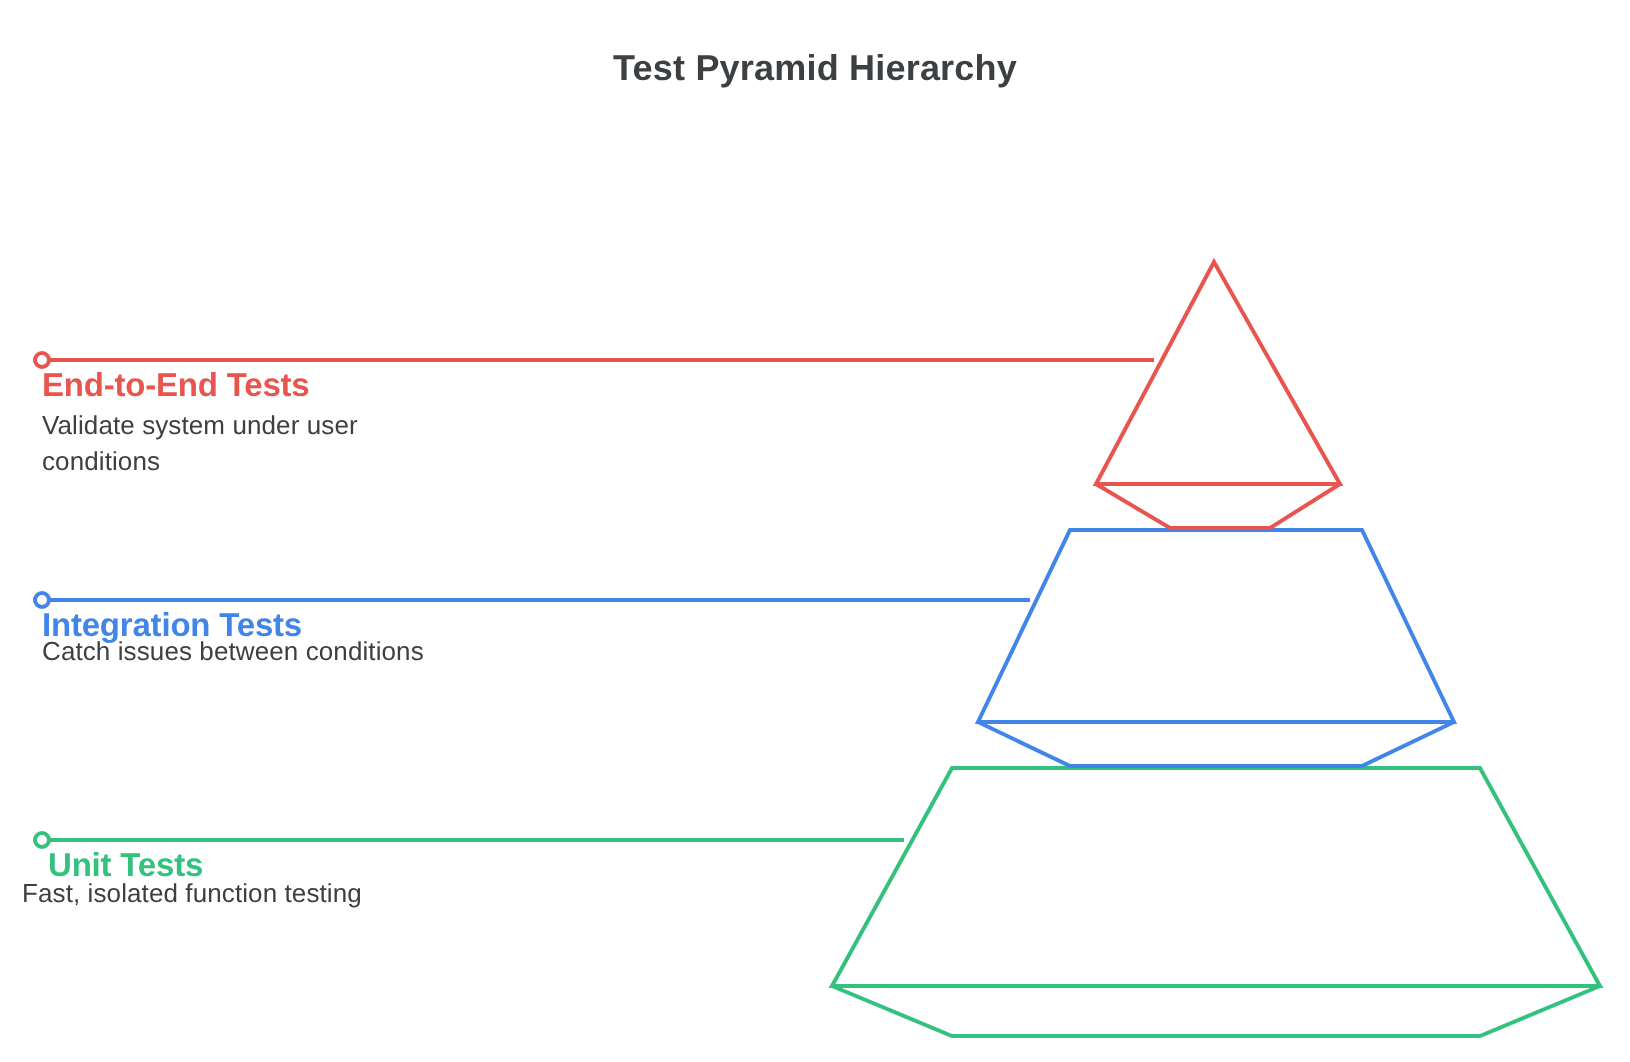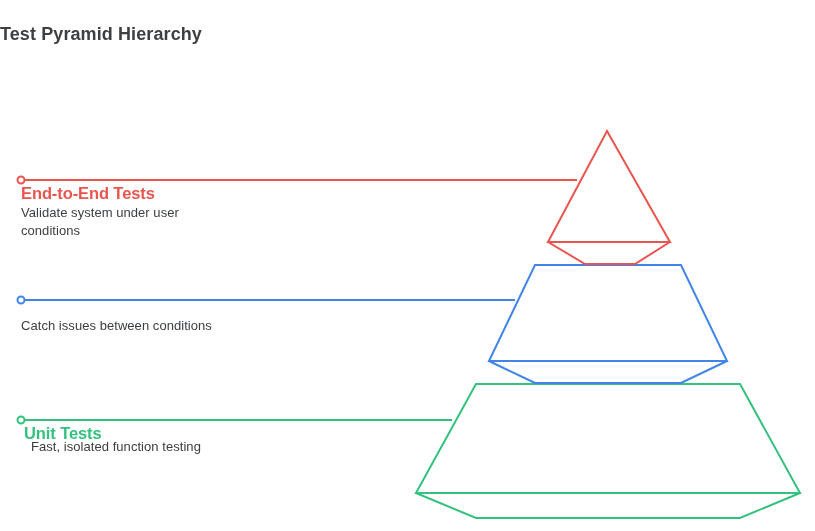--- a/index.html
+++ b/index.html
@@ -20,21 +20,21 @@
     height: 531px;
     background: #ffffff;
   }
 
   
   .chart-title {
     position: absolute;
     top: 24px;
     left: 0;
     width: 815px;
-    text-align: left;
+    text-align: center;
     font-size: 18px;
     font-weight: bold;
     color: #3c4043;
     letter-spacing: 0.1px;
   }
 
   
   .draw-layer {
     position: absolute;
     top: 0;
@@ -79,21 +79,21 @@
     color: #3c4043;
     line-height: 18px;
     letter-spacing: 0.05px;
   }
 
   .lbl-e2e  { left: 21px; top: 148px; }
   .desc-e2e { left: 21px; top: 204px; width: 215px; }
   .lbl-int  { left: 21px; top: 268px; }
   .desc-int { left: 21px; top: 317px; width: 300px; }
   .lbl-unit { left: 24px; top: 388px; }
-  .desc-unit{ left: 31px; top: 438px; width: 300px; }
+  .desc-unit{ left: 11px; top: 438px; width: 300px; }
 </style>
 </head>
 <body>
 
 <div id="infographic">
 
   <div class="chart-title">Test Pyramid Hierarchy</div>
 
   <svg class="draw-layer" viewBox="0 0 815 531" width="815" height="531">
 
@@ -124,18 +124,19 @@
 
     <g>
       <line class="leader-line" x1="21" y1="420" x2="452" y2="420" stroke="#34c17e"></line>
       <circle class="leader-dot" cx="21" cy="420" r="3.5" stroke="#34c17e"></circle>
     </g>
   </svg>
 
   <div class="tier-label lbl-e2e" style="color:#e8554e">End-to-End Tests</div>
   <div class="tier-desc desc-e2e">Validate system under user conditions</div>
 
+  <div class="tier-label lbl-int" style="color:#4285e8">Integration Tests</div>
   <div class="tier-desc desc-int">Catch issues between conditions</div>
 
   <div class="tier-label lbl-unit" style="color:#34c17e">Unit Tests</div>
   <div class="tier-desc desc-unit">Fast, isolated function testing</div>
 
 </div>
 
 </body></html>

